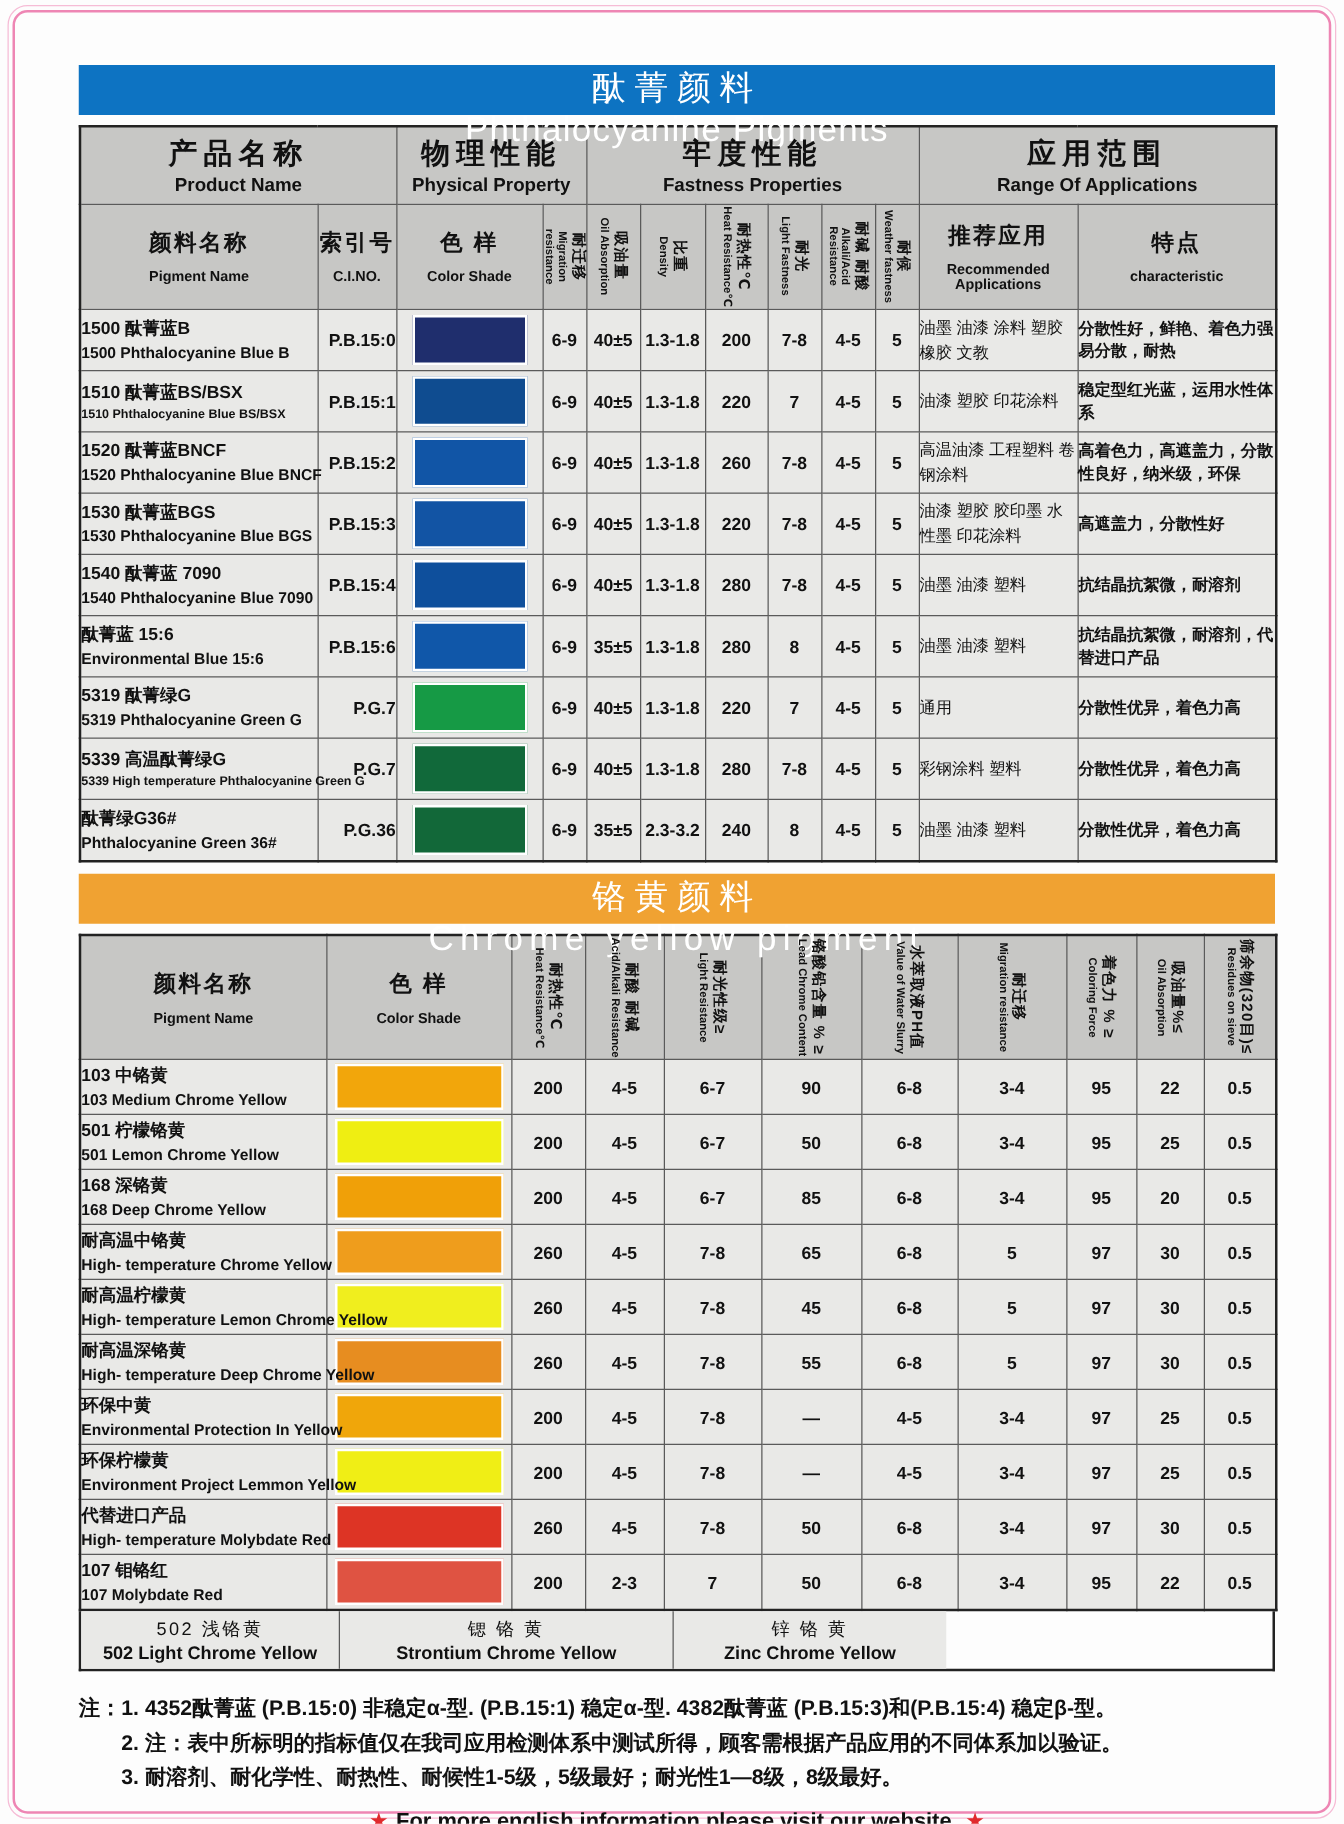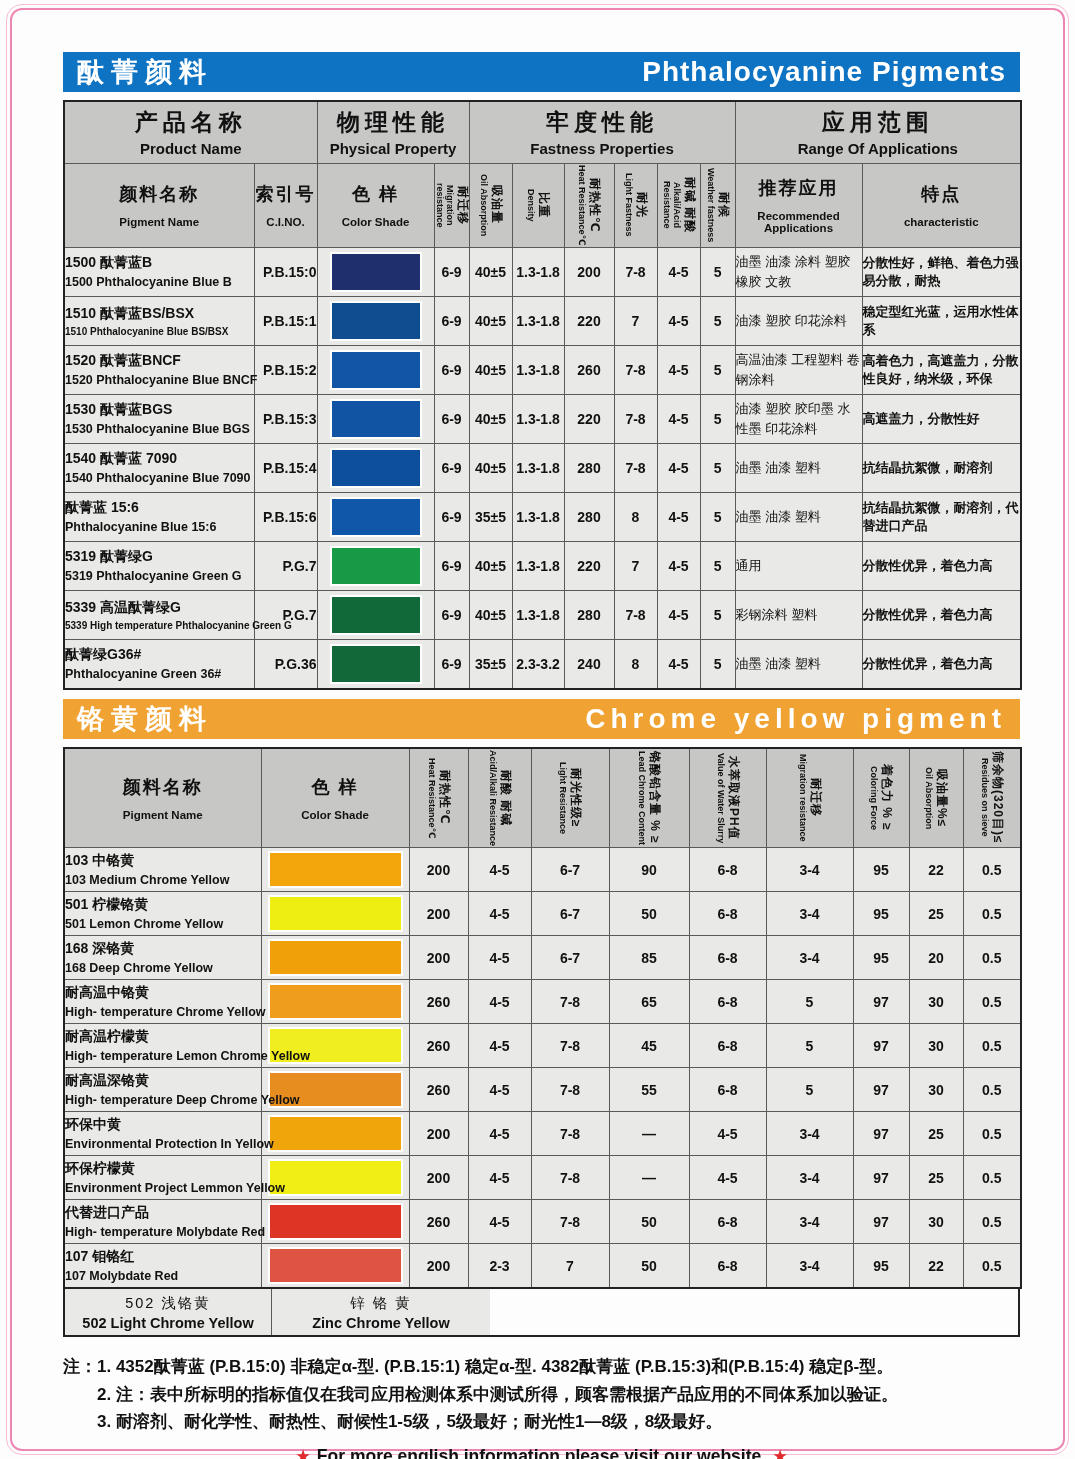--- a/index.html
+++ b/index.html
@@ -7,23 +7,23 @@
     width:1075px;height:1459px;position:relative;background:#fdfdfd;
     font-family:"Liberation Sans","DejaVu Sans",sans-serif;color:#111;
   }
   .frame{position:absolute;left:10px;top:8px;right:10px;bottom:8px;
     border:2px solid #ee86b4;border-radius:12px;pointer-events:none;}
   .frame::after{content:"";position:absolute;left:-6px;top:-6px;right:-6px;bottom:-6px;
     border:1px solid #f6bcd6;border-radius:16px;}
   .content{position:absolute;left:63px;top:52px;width:957px;}
   
   .bar{height:40px;display:flex;justify-content:space-between;align-items:center;
-    padding:0 14px;box-sizing:border-box;color:#fff;font-weight:bold;margin-bottom:8px;}
+    padding:0 14px;box-sizing:border-box;color:#fff;font-weight:normal;margin-bottom:8px;flex-direction:column;}
   .bar.blue{background:#0d73c2;}
-  .bar.orange{background:#f0a232;margin-top:9px;gap:23px;}
+  .bar.orange{background:#f0a232;margin-top:9px;}
   .bar-zh{font-size:27px;letter-spacing:7px;}
   .bar-en{font-size:28px;letter-spacing:1px;}
   .bar.orange .bar-en{letter-spacing:5px;}
   
   table.tbl{border-collapse:collapse;width:957px;table-layout:fixed;border:2px solid #222;}
   table.tbl th,table.tbl td{border:1px solid #5a5a5a;padding:0;box-sizing:border-box;}
   table.tbl th{background:#c7c7c5;font-weight:bold;}
   table.tbl td{background:#e9e9e7;}
   tr.grow th{height:62px;}
   .gzh{font-size:23px;letter-spacing:5px;}
@@ -263,21 +263,21 @@
           <td class="v">280</td>
           <td class="v">7-8</td>
           <td class="v">4-5</td>
           <td class="v">5</td>
           <td class="apps">油墨 油漆 塑料</td>
       <td class="chr">抗结晶抗絮微，耐溶剂</td>
     </tr>
         <tr>
       <td class="name">
             <div class="nzh">酞菁蓝 15:6</div>
-            <div class="nen">Phthalocyanine Blue 15:6</div>
+            <div class="nen">Environmental Blue 15:6</div>
           </td>
       <td class="ci">P.B.15:6</td>
       <td class="sw">
             <div class="swatch" style="background:#1057a9"></div>
           </td>
           <td class="v">6-9</td>
           <td class="v">35±5</td>
           <td class="v">1.3-1.8</td>
           <td class="v">280</td>
           <td class="v">8</td>
@@ -610,20 +610,24 @@
           <td class="v">22</td>
           <td class="v">0.5</td>
         </tr>
       </tbody>
     </table>
   <div class="footstrip" id="t2foot">
       <div class="fcell" style="width:206px">
      <div class="fzh">502 浅铬黄</div>
         <div class="fen">502  Light Chrome Yellow</div>
       </div>
+      <div class="fcell" style="width:267px">
+     <div class="fzh">锶 铬 黄</div>
+        <div class="fen">Strontium Chrome Yellow</div>
+      </div>
       <div class="fcell" style="width:219px">
      <div class="fzh">锌 铬 黄</div>
         <div class="fen">Zinc Chrome Yellow</div>
       </div>
     </div>
 
   <div id="notes">
       <div class="note">注：1. 4352酞菁蓝 (P.B.15:0) 非稳定α-型. (P.B.15:1) 稳定α-型. 4382酞菁蓝 (P.B.15:3)和(P.B.15:4) 稳定β-型。</div>
       <div class="note indent">2. 注：表中所标明的指标值仅在我司应用检测体系中测试所得，顾客需根据产品应用的不同体系加以验证。</div>
       <div class="note indent">3. 耐溶剂、耐化学性、耐热性、耐候性1-5级，5级最好；耐光性1—8级，8级最好。</div>

